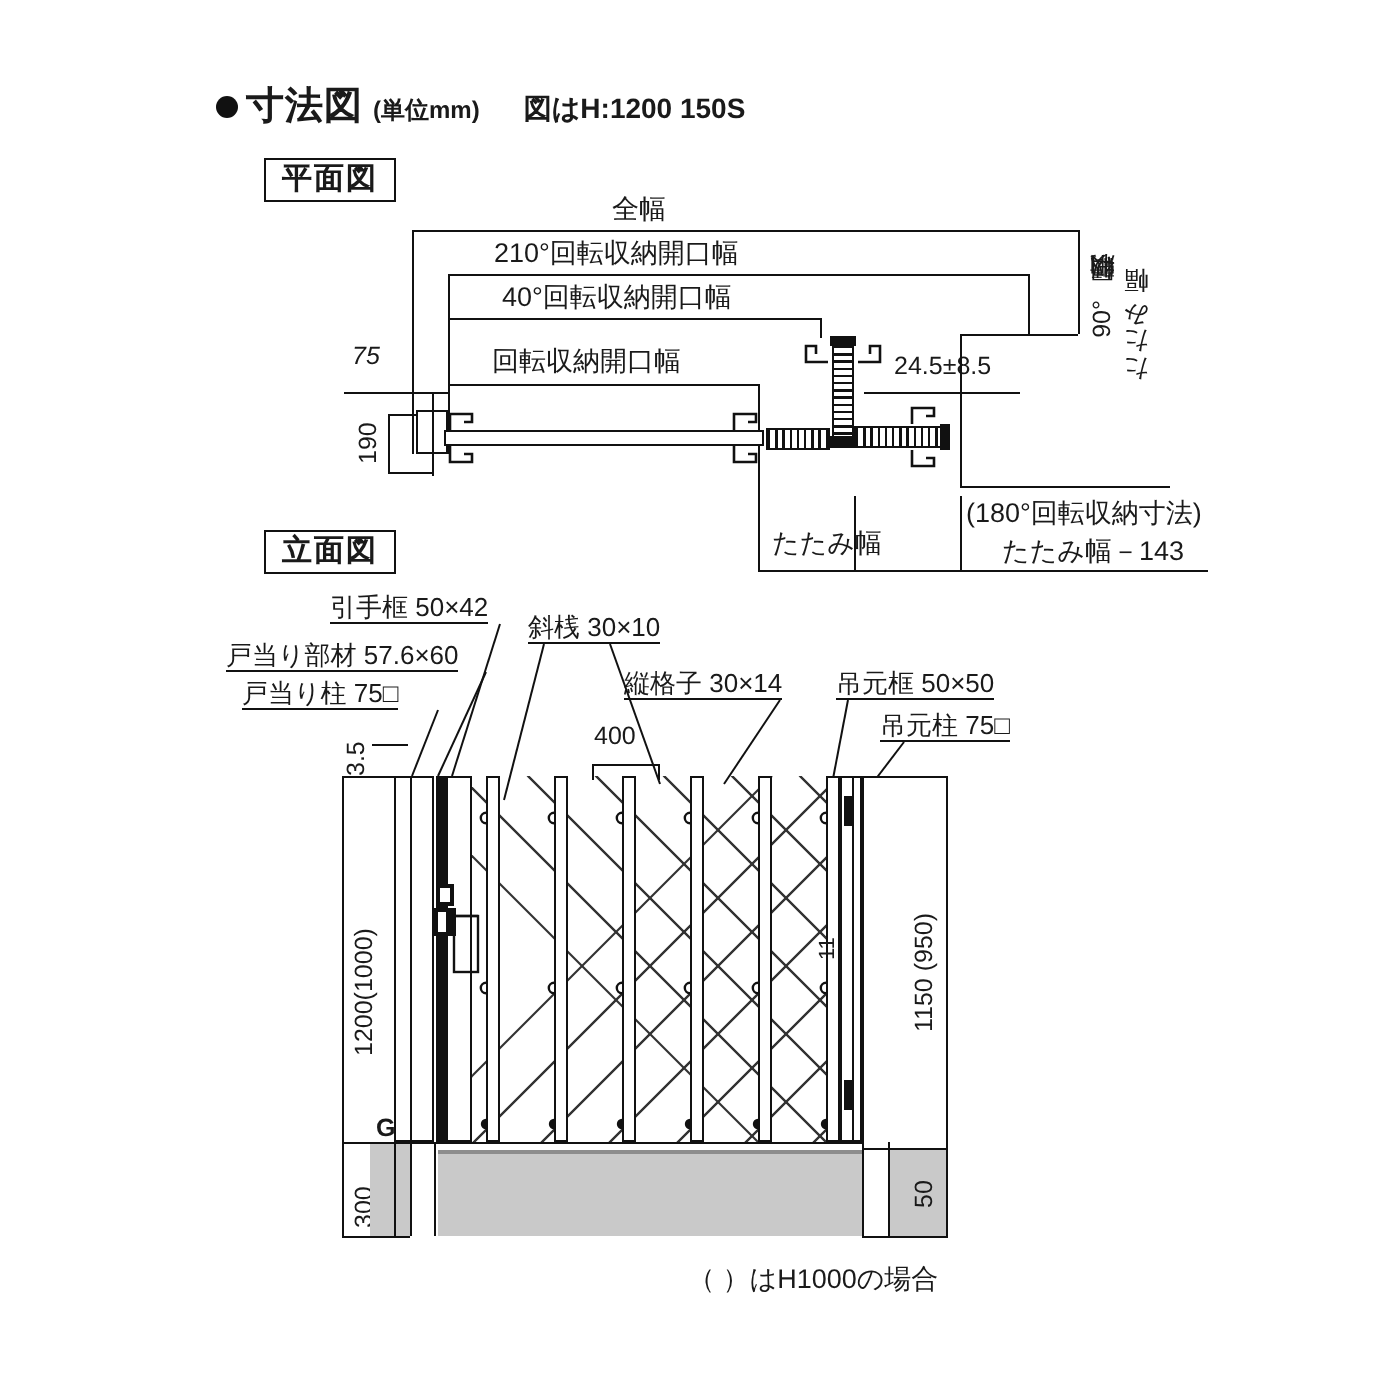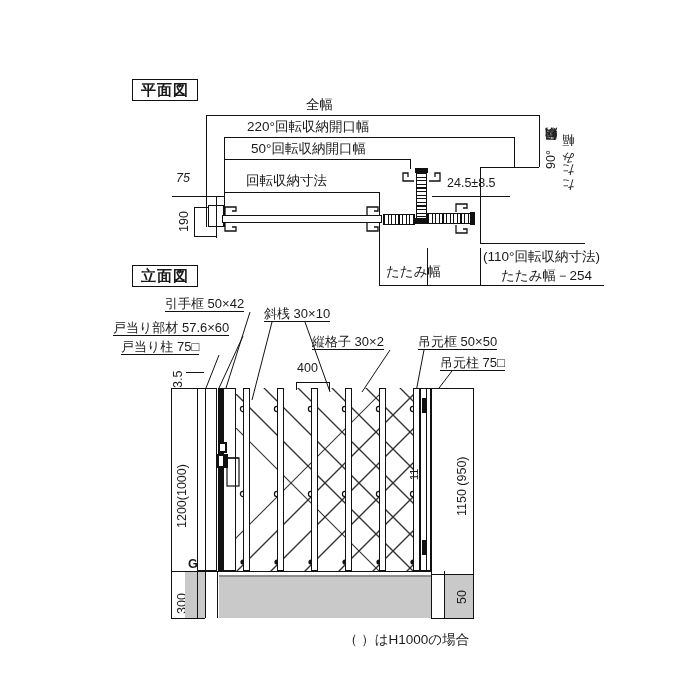--- a/index.html
+++ b/index.html
@@ -66,40 +66,46 @@
     background:#fff;border:1.4px solid #111;box-sizing:border-box;
     background-image:repeating-linear-gradient(to right,#111 0 1.2px,#fff 1.2px 3.6px);
   }
   svg{display:block;overflow:visible;}
 </style>
 </head>
 <body>
 
 <div id="root">
 
+  <div class="abs" style="left:108px;top:44px;display:flex;align-items:center;gap:4px;">
+    <span class="bullet"></span>
+    <span class="txt h-main">寸法図</span>
+    <span class="txt h-sub" style="margin-left:1px;align-self:flex-end;padding-bottom:2px;">(単位mm)</span>
+    <span class="txt h-note" style="margin-left:18px;">図はH:1200 150S</span>
+  </div>
 
   <div class="abs boxlabel txt" style="left:132px;top:79px;">平面図</div>
 
   <div class="abs" style="left:0;top:0;width:700px;height:300px;">
 
     <div class="abs txt dimtxt-jp" style="left:306px;top:98px;">全幅</div>
     <div class="ln hln" style="left:206px;top:115px;width:334px;"></div>
     <div class="ln vln" style="left:206px;top:115px;height:112px;"></div>
     <div class="ln vln" style="left:539px;top:115px;height:52px;"></div>
 
-    <div class="abs txt dimtxt-jp" style="left:247px;top:120px;">220°回転収納開口幅</div>
+    <div class="abs txt dimtxt-jp" style="left:247px;top:120px;">210°回転収納開口幅</div>
     <div class="ln hln" style="left:224px;top:137px;width:291px;"></div>
     <div class="ln vln" style="left:224px;top:137px;height:90px;"></div>
     <div class="ln vln" style="left:514px;top:137px;height:30px;"></div>
 
-    <div class="abs txt dimtxt-jp" style="left:251px;top:142px;">50°回転収納開口幅</div>
+    <div class="abs txt dimtxt-jp" style="left:251px;top:142px;">40°回転収納開口幅</div>
     <div class="ln hln" style="left:224px;top:159px;width:187px;"></div>
     <div class="ln vln" style="left:410px;top:159px;height:10px;"></div>
 
-    <div class="abs txt dimtxt-jp" style="left:246px;top:174px;">回転収納寸法</div>
+    <div class="abs txt dimtxt-jp" style="left:246px;top:174px;">回転収納開口幅</div>
     <div class="ln hln" style="left:224px;top:192px;width:156px;"></div>
     <div class="ln vln" style="left:379px;top:192px;height:78px;"></div>
 
     <div class="abs txt dimtxt" style="left:176px;top:172px;font-style:italic;">75</div>
     <div class="ln hln" style="left:172px;top:196px;width:52px;"></div>
 
     <div class="abs txt dimtxt rot90" style="left:178px;top:232px;">190</div>
     <div class="ln vln" style="left:194px;top:207px;height:29px;"></div>
     <div class="ln hln" style="left:194px;top:207px;width:22px;"></div>
     <div class="ln hln" style="left:194px;top:236px;width:22px;"></div>
@@ -159,33 +165,33 @@
       <span class="vert dimtxt">たたみ幅</span>
     </div>
 
     <div class="ln vln" style="left:379px;top:255px;height:30px;"></div>
     <div class="ln vln" style="left:427px;top:248px;height:37px;"></div>
     <div class="ln vln" style="left:480px;top:248px;height:37px;"></div>
     <div class="ln hln" style="left:379px;top:285px;width:225px;"></div>
 
     <div class="abs txt dimtxt-jp" style="left:386px;top:265px;">たたみ幅</div>
 
-    <div class="abs txt dimtxt-jp" style="left:483px;top:250px;">(110°回転収納寸法)</div>
-    <div class="abs txt dimtxt-jp" style="left:501px;top:269px;">たたみ幅－254</div>
+    <div class="abs txt dimtxt-jp" style="left:483px;top:250px;">(180°回転収納寸法)</div>
+    <div class="abs txt dimtxt-jp" style="left:501px;top:269px;">たたみ幅－143</div>
   </div>
 
   <div class="abs boxlabel txt" style="left:132px;top:265px;">立面図</div>
 
   <div class="abs" style="left:0;top:0;width:700px;height:700px;">
 
     <div class="abs txt lbl-jp underline" style="left:165px;top:297px;">引手框 50×42</div>
     <div class="abs txt lbl-jp underline" style="left:113px;top:321px;">戸当り部材 57.6×60</div>
     <div class="abs txt lbl-jp underline" style="left:121px;top:340px;">戸当り柱 75□</div>
     <div class="abs txt lbl-jp underline" style="left:264px;top:307px;">斜桟 30×10</div>
-    <div class="abs txt lbl-jp underline" style="left:312px;top:335px;">縦格子 30×2</div>
+    <div class="abs txt lbl-jp underline" style="left:312px;top:335px;">縦格子 30×14</div>
     <div class="abs txt lbl-jp underline" style="left:418px;top:335px;">吊元框 50×50</div>
     <div class="abs txt lbl-jp underline" style="left:440px;top:356px;">吊元柱 75□</div>
 
     <svg class="abs" style="left:0;top:0;" width="700" height="700" viewBox="0 0 700 700">
       <g stroke="#111" stroke-width="1" fill="none">
 
         <line x1="250" y1="312" x2="226" y2="388"></line>
 
         <line x1="243" y1="336" x2="219" y2="388"></line>
 

